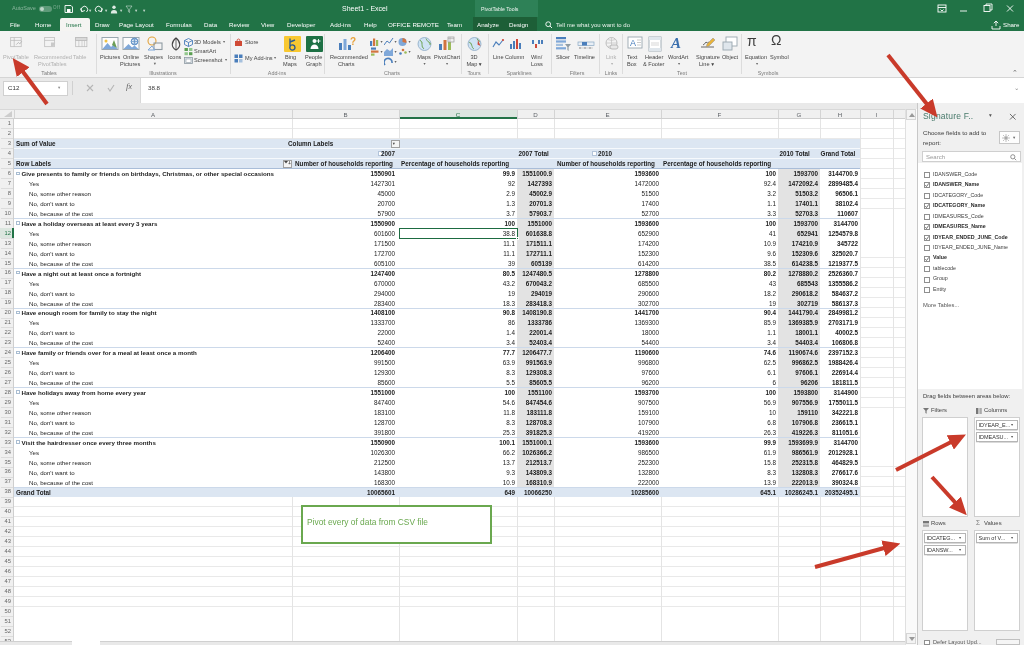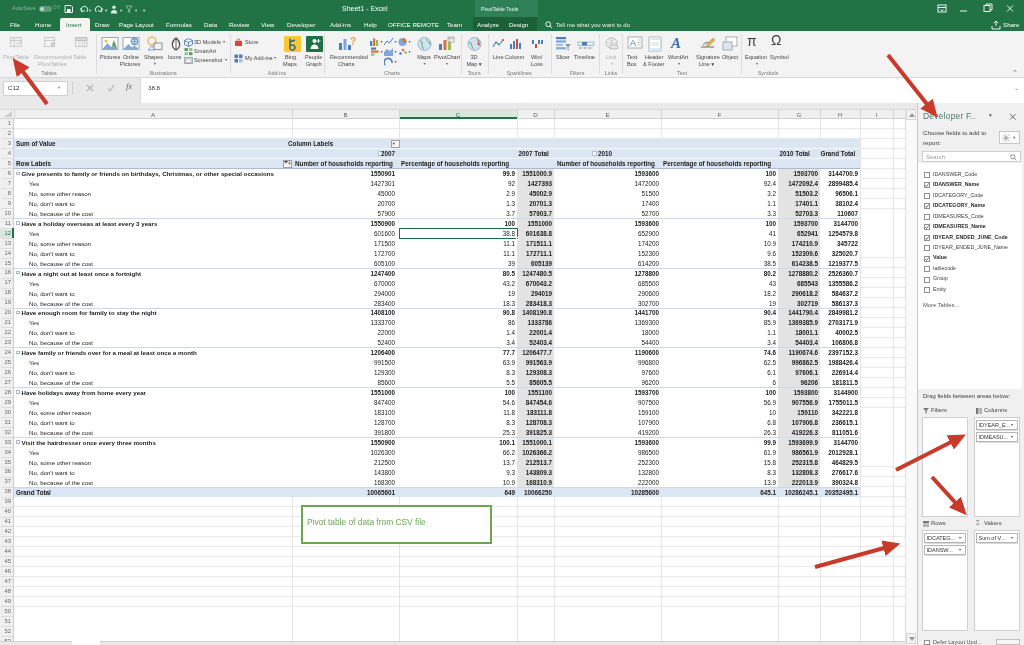--- a/index.html
+++ b/index.html
@@ -785,34 +785,34 @@
 <div style="position:absolute;right:629px;top:488.54999999999995px;font-size:6.3px;font-weight:700;color:#1b1b1b;white-space:nowrap;line-height:8.3px;text-align:right;">10065601</div>
 <div style="position:absolute;right:509px;top:488.54999999999995px;font-size:6.3px;font-weight:700;color:#1b1b1b;white-space:nowrap;line-height:8.3px;text-align:right;">649</div>
 <div style="position:absolute;right:472px;top:488.54999999999995px;font-size:6.3px;font-weight:700;color:#1b1b1b;white-space:nowrap;line-height:8.3px;text-align:right;">10066250</div>
 <div style="position:absolute;right:365px;top:488.54999999999995px;font-size:6.3px;font-weight:700;color:#1b1b1b;white-space:nowrap;line-height:8.3px;text-align:right;">10285600</div>
 <div style="position:absolute;right:248px;top:488.54999999999995px;font-size:6.3px;font-weight:700;color:#1b1b1b;white-space:nowrap;line-height:8.3px;text-align:right;">645.1</div>
 <div style="position:absolute;right:206px;top:488.54999999999995px;font-size:6.3px;font-weight:700;color:#1b1b1b;white-space:nowrap;line-height:8.3px;text-align:right;">10286245.1</div>
 <div style="position:absolute;right:166px;top:488.54999999999995px;font-size:6.3px;font-weight:700;color:#1b1b1b;white-space:nowrap;line-height:8.3px;text-align:right;">20352495.1</div>
 <div style="position:absolute;left:399px;top:227.95px;width:119px;height:10.95px;border:1.2px solid #1d6b41;background:transparent;"></div>
 <div style="position:absolute;left:515.5px;top:236.89999999999998px;width:3px;height:3px;background:#217346;border:0.5px solid #fff;"></div>
 <div style="position:absolute;left:301px;top:505px;width:191px;height:39px;border:2px solid #6aa84f;background:#fff;"></div>
-<div style="position:absolute;left:307px;top:516.5px;font-size:8.4px;font-weight:400;color:#6aa84f;white-space:nowrap;line-height:10.4px;">Pivot table of data from CSV file</div>
+<div style="position:absolute;left:307px;top:516.5px;font-size:8.4px;font-weight:400;color:#6aa84f;white-space:nowrap;line-height:10.4px;">Pivot every of data from CSV file</div>
 <div style="position:absolute;left:0px;top:641px;width:917px;height:4px;background:#e9e9e9;border-top:1px solid #d0d0d0;"></div>
 <div style="position:absolute;left:72px;top:641px;width:28px;height:4px;background:#fff;"></div>
 <div style="position:absolute;left:905px;top:109px;width:12px;height:536px;background:#fafafa;border-left:1px solid #e0e0e0;"></div>
 <div style="position:absolute;left:906px;top:109px;width:10px;height:11px;background:#f3f3f3;border:1px solid #d5d5d5;"></div>
 <svg style="position:absolute;left:908.5px;top:112.5px" width="6" height="4" viewBox="0 0 6 4">
     <path d="M0,4 L3,0 L6,4 z" fill="#999"></path>
   </svg>
 <div style="position:absolute;left:906px;top:633px;width:10px;height:11px;background:#f3f3f3;border:1px solid #d5d5d5;"></div>
 <svg style="position:absolute;left:908.5px;top:637px" width="6" height="4" viewBox="0 0 6 4">
     <path d="M0,0 L3,4 L6,0 z" fill="#999"></path>
   </svg>
 <div style="position:absolute;left:917px;top:103px;width:107px;height:542px;background:#f0f0f0;border-left:1px solid #c8c8c8;"></div>
-<div style="position:absolute;left:923px;top:111px;font-size:8.5px;font-weight:400;color:#47796a;white-space:nowrap;line-height:10.5px;letter-spacing:0.2px;">Developer F..</div>
+<div style="position:absolute;left:923px;top:111px;font-size:8.5px;font-weight:400;color:#47796a;white-space:nowrap;line-height:10.5px;letter-spacing:0.2px;">Signature F..</div>
 <div style="position:absolute;left:989px;top:112px;font-size:5.5px;font-weight:400;color:#555;white-space:nowrap;line-height:7.5px;">▾</div>
 <svg style="position:absolute;left:1009px;top:112.5px" width="7.5" height="7.5" viewBox="0 0 8 8">
     <path d="M1,1 l6,6 M7,1 l-6,6" stroke="#555" stroke-width="0.9" fill="none"></path>
   </svg>
 <div style="position:absolute;left:923px;top:129px;font-size:6.2px;font-weight:400;color:#3b3b3b;white-space:nowrap;line-height:8.2px;">Choose fields to add to</div>
 <div style="position:absolute;left:923px;top:138.5px;font-size:6.2px;font-weight:400;color:#3b3b3b;white-space:nowrap;line-height:8.2px;">report:</div>
 <div style="position:absolute;left:999px;top:131px;width:21px;height:13px;background:#fdfdfd;border:1px solid #c6c6c6;"></div>
 <svg style="position:absolute;left:1002px;top:134px" width="8" height="8" viewBox="0 0 8 8">
     <circle cx="4" cy="4" r="1.2" fill="none" stroke="#666" stroke-width="0.8"></circle>
     <g stroke="#666" stroke-width="0.8">

